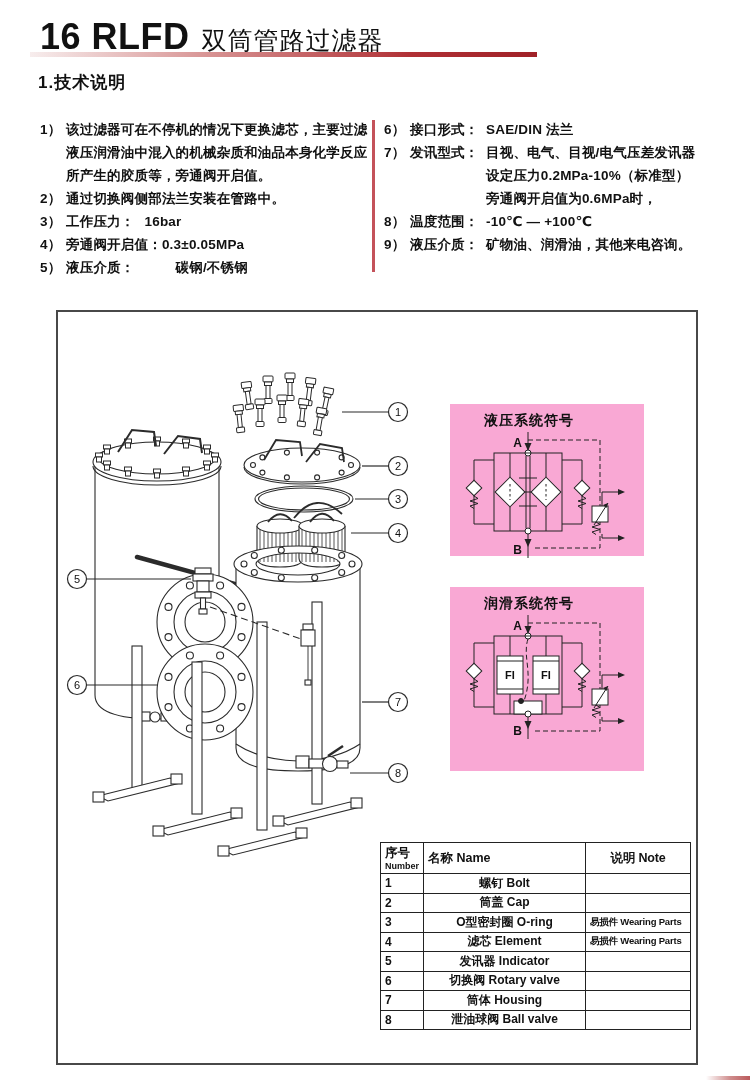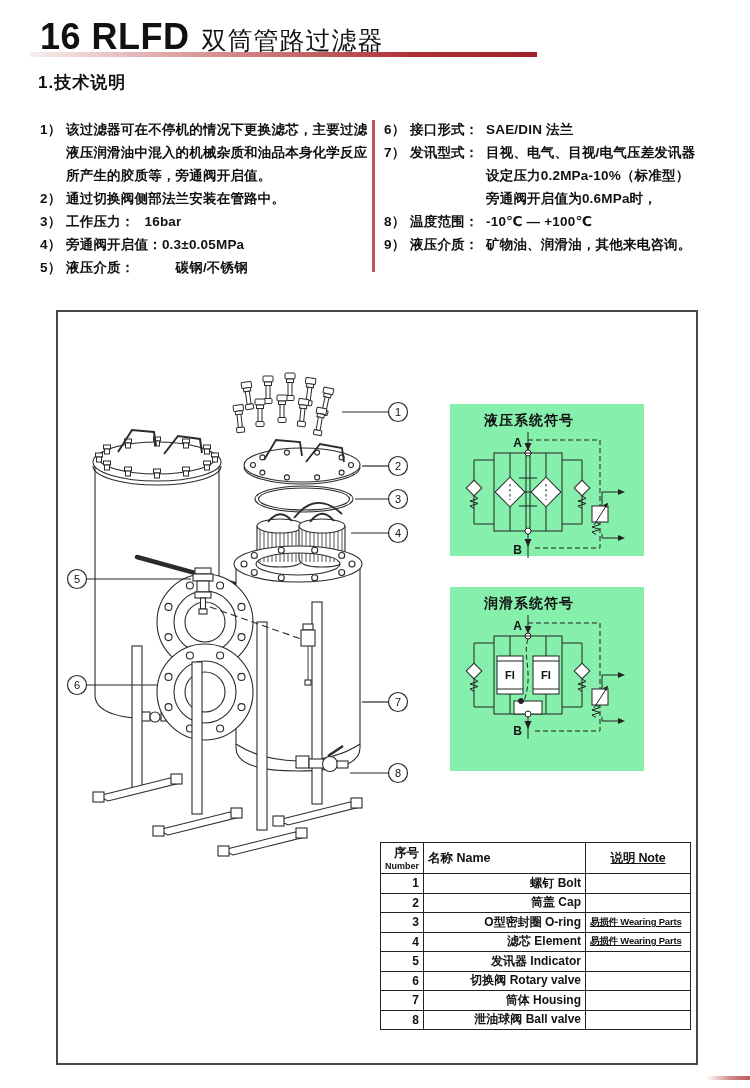--- a/index.html
+++ b/index.html
@@ -25,37 +25,37 @@
   .spec-item .label{display:inline-block;}
   .spec-right .spec-item .label{width:76px;}
   .g10{margin-left:10px;} .g41{margin-left:41px;}
   .sub{margin-left:102px;}
   .spec-divider{left:372px;top:120px;width:3px;height:152px;background:#c4525a;}
 
   
   .figure-box{left:56px;top:310px;width:638px;height:751px;border:2px solid #484848;background:#fff;}
   .device-svg{position:absolute;left:0;top:0;}
 
-  .sym-panel{position:absolute;left:392px;width:194px;background:#86efac;}
+  .sym-panel{position:absolute;left:392px;width:194px;background:#f9a8d4;}
   .sym-panel .sym-title{padding:8px 0 2px 34px;font-size:14px;font-weight:700;letter-spacing:1px;}
   .panel-hyd{top:92px;height:152px;}
   .panel-lub{top:275px;height:184px;}
   svg text.ab{font-family:"Liberation Sans",sans-serif;font-size:12px;font-weight:700;fill:#111;}
   svg text.fi{font-family:"Liberation Sans",sans-serif;font-size:11px;font-weight:700;fill:#111;}
   svg text.co{font-family:"Liberation Sans",sans-serif;font-size:11px;fill:#111;}
 
   
   .parts-table{position:absolute;left:322px;top:530px;border-collapse:collapse;
        font-size:12px;font-weight:700;background:#fff;}
   .parts-table th,.parts-table td{border:1px solid #222;padding:0 4px;}
   .parts-table th{height:30px;font-size:12.5px;}
   .parts-table td{height:18.5px;}
-  .col-num{width:33px;text-align:right;}
-  .col-name{width:153px;text-align:right;padding-left:8px;}
-  .col-note{width:96px;text-align:left;font-size:9.5px;letter-spacing:-.2px;white-space:nowrap;text-decoration:underline;}
+  .col-num{width:33px;text-align:left;}
+  .col-name{width:153px;text-align:center;padding-left:8px;}
+  .col-note{width:96px;text-align:left;font-size:9.5px;letter-spacing:-.2px;white-space:nowrap;}
   .num-en{display:block;font-size:9px;font-weight:700;line-height:9px;}
 
   .footer-accent{left:706px;top:1076px;width:44px;height:4px;
        background:linear-gradient(90deg,rgba(200,110,110,0) 0%,#cf8d8d 55%,#bb5a5c 100%);}
 </style>
 </head>
 <body>
 
 <div class="abs title-row">
   <span class="title-model">16 RLFD</span>

